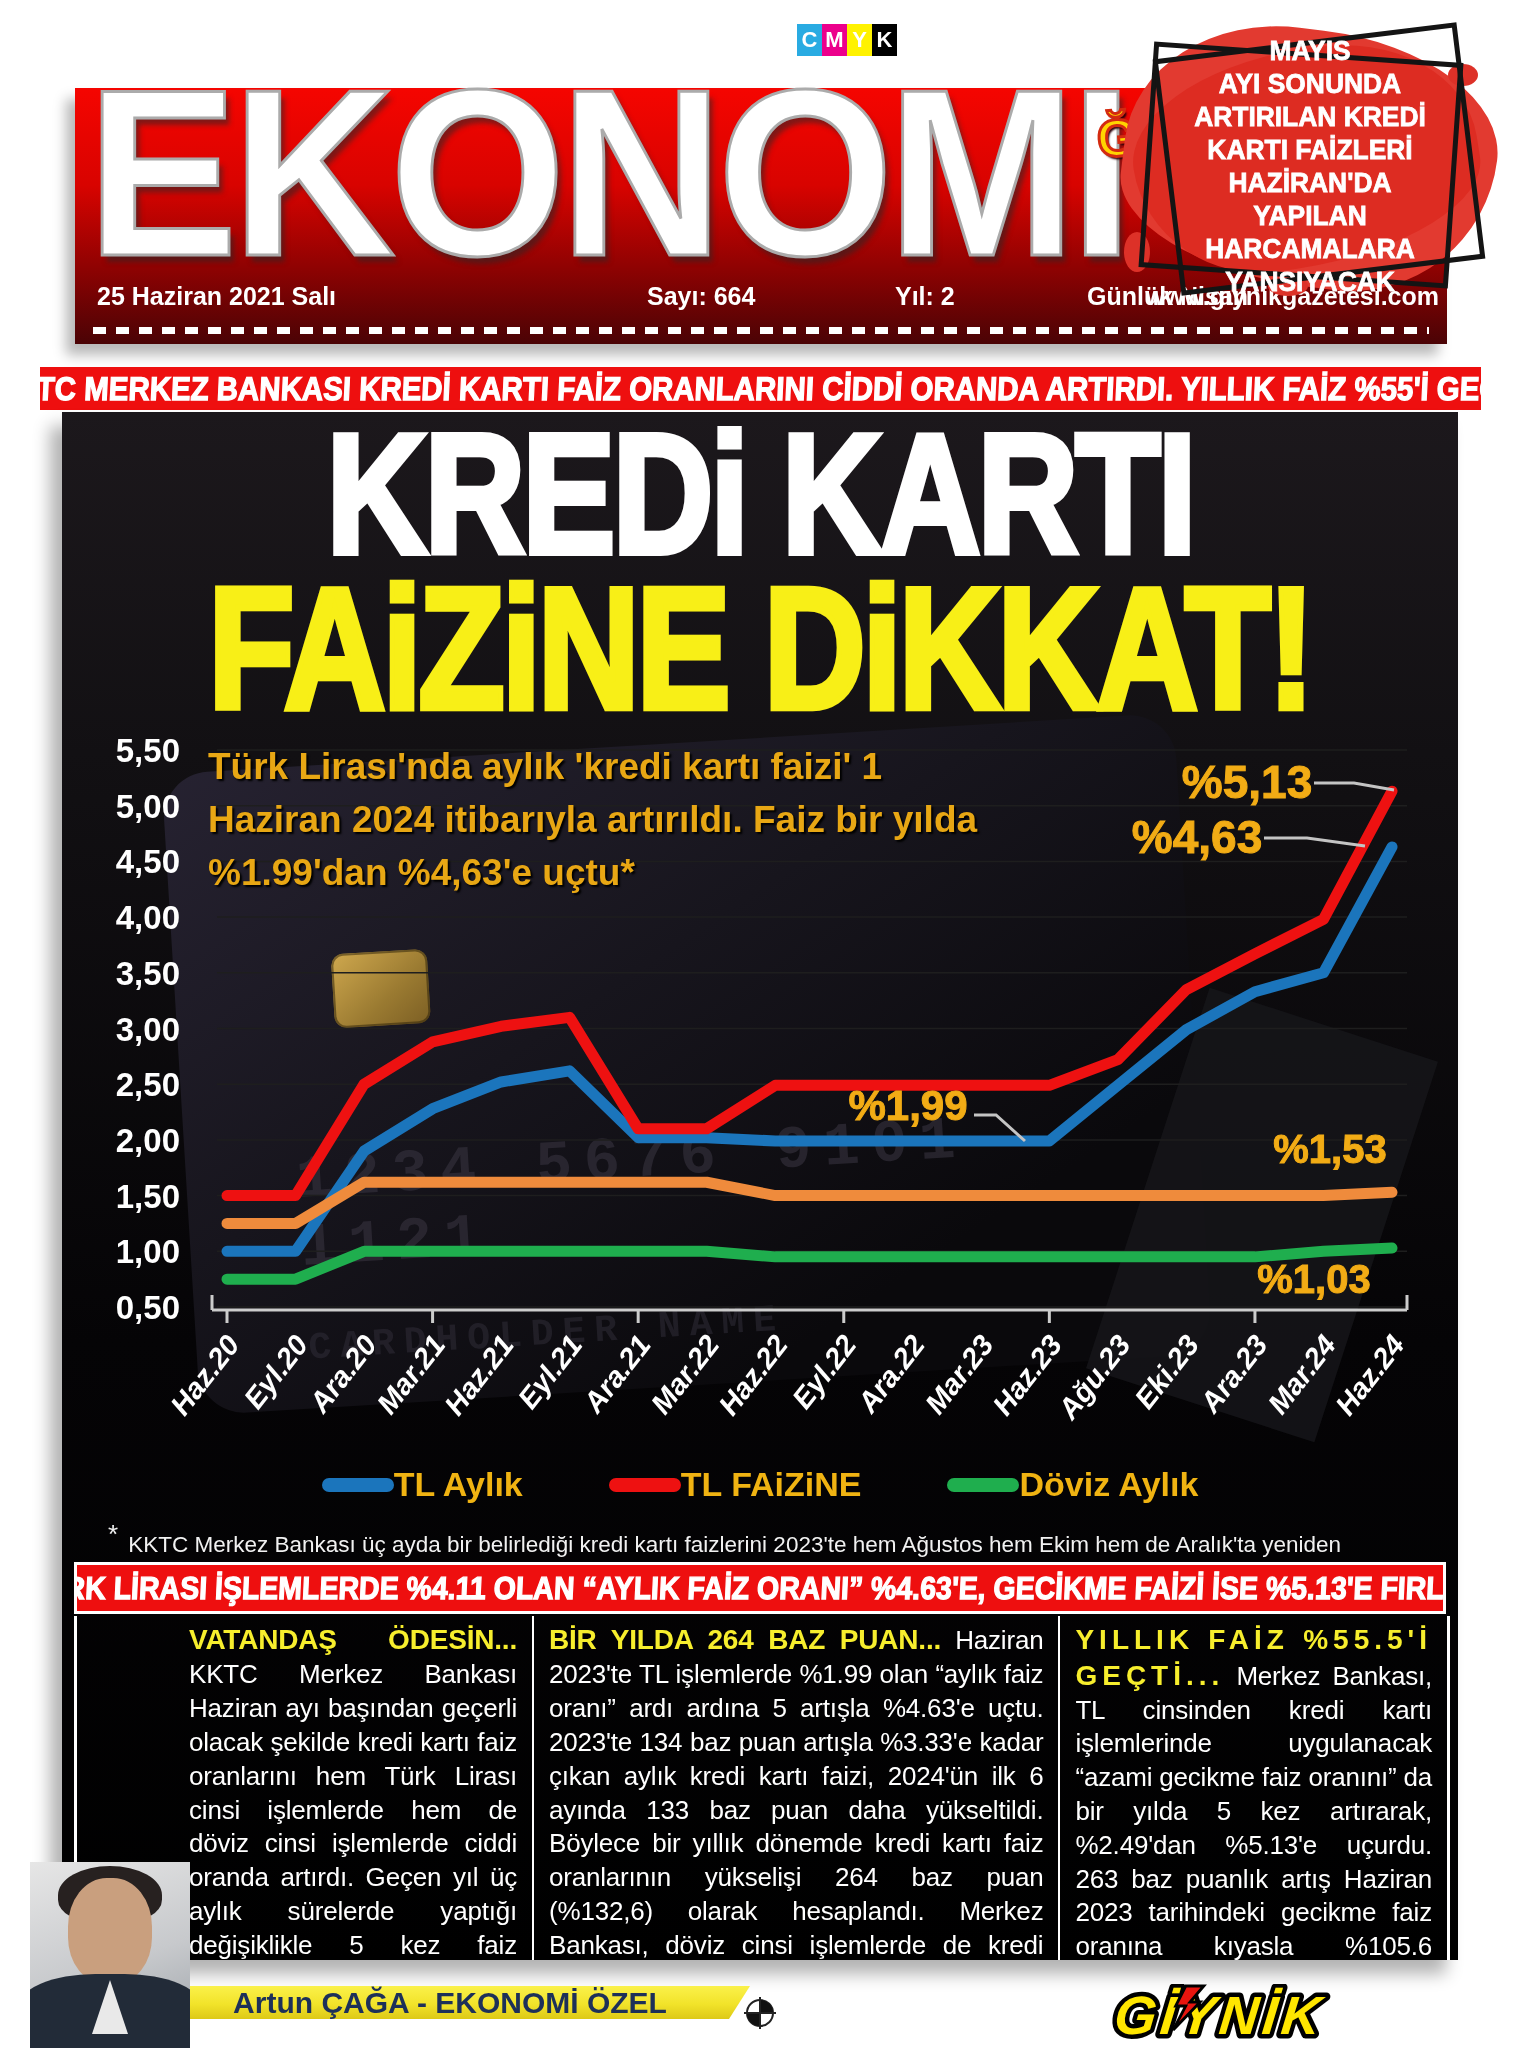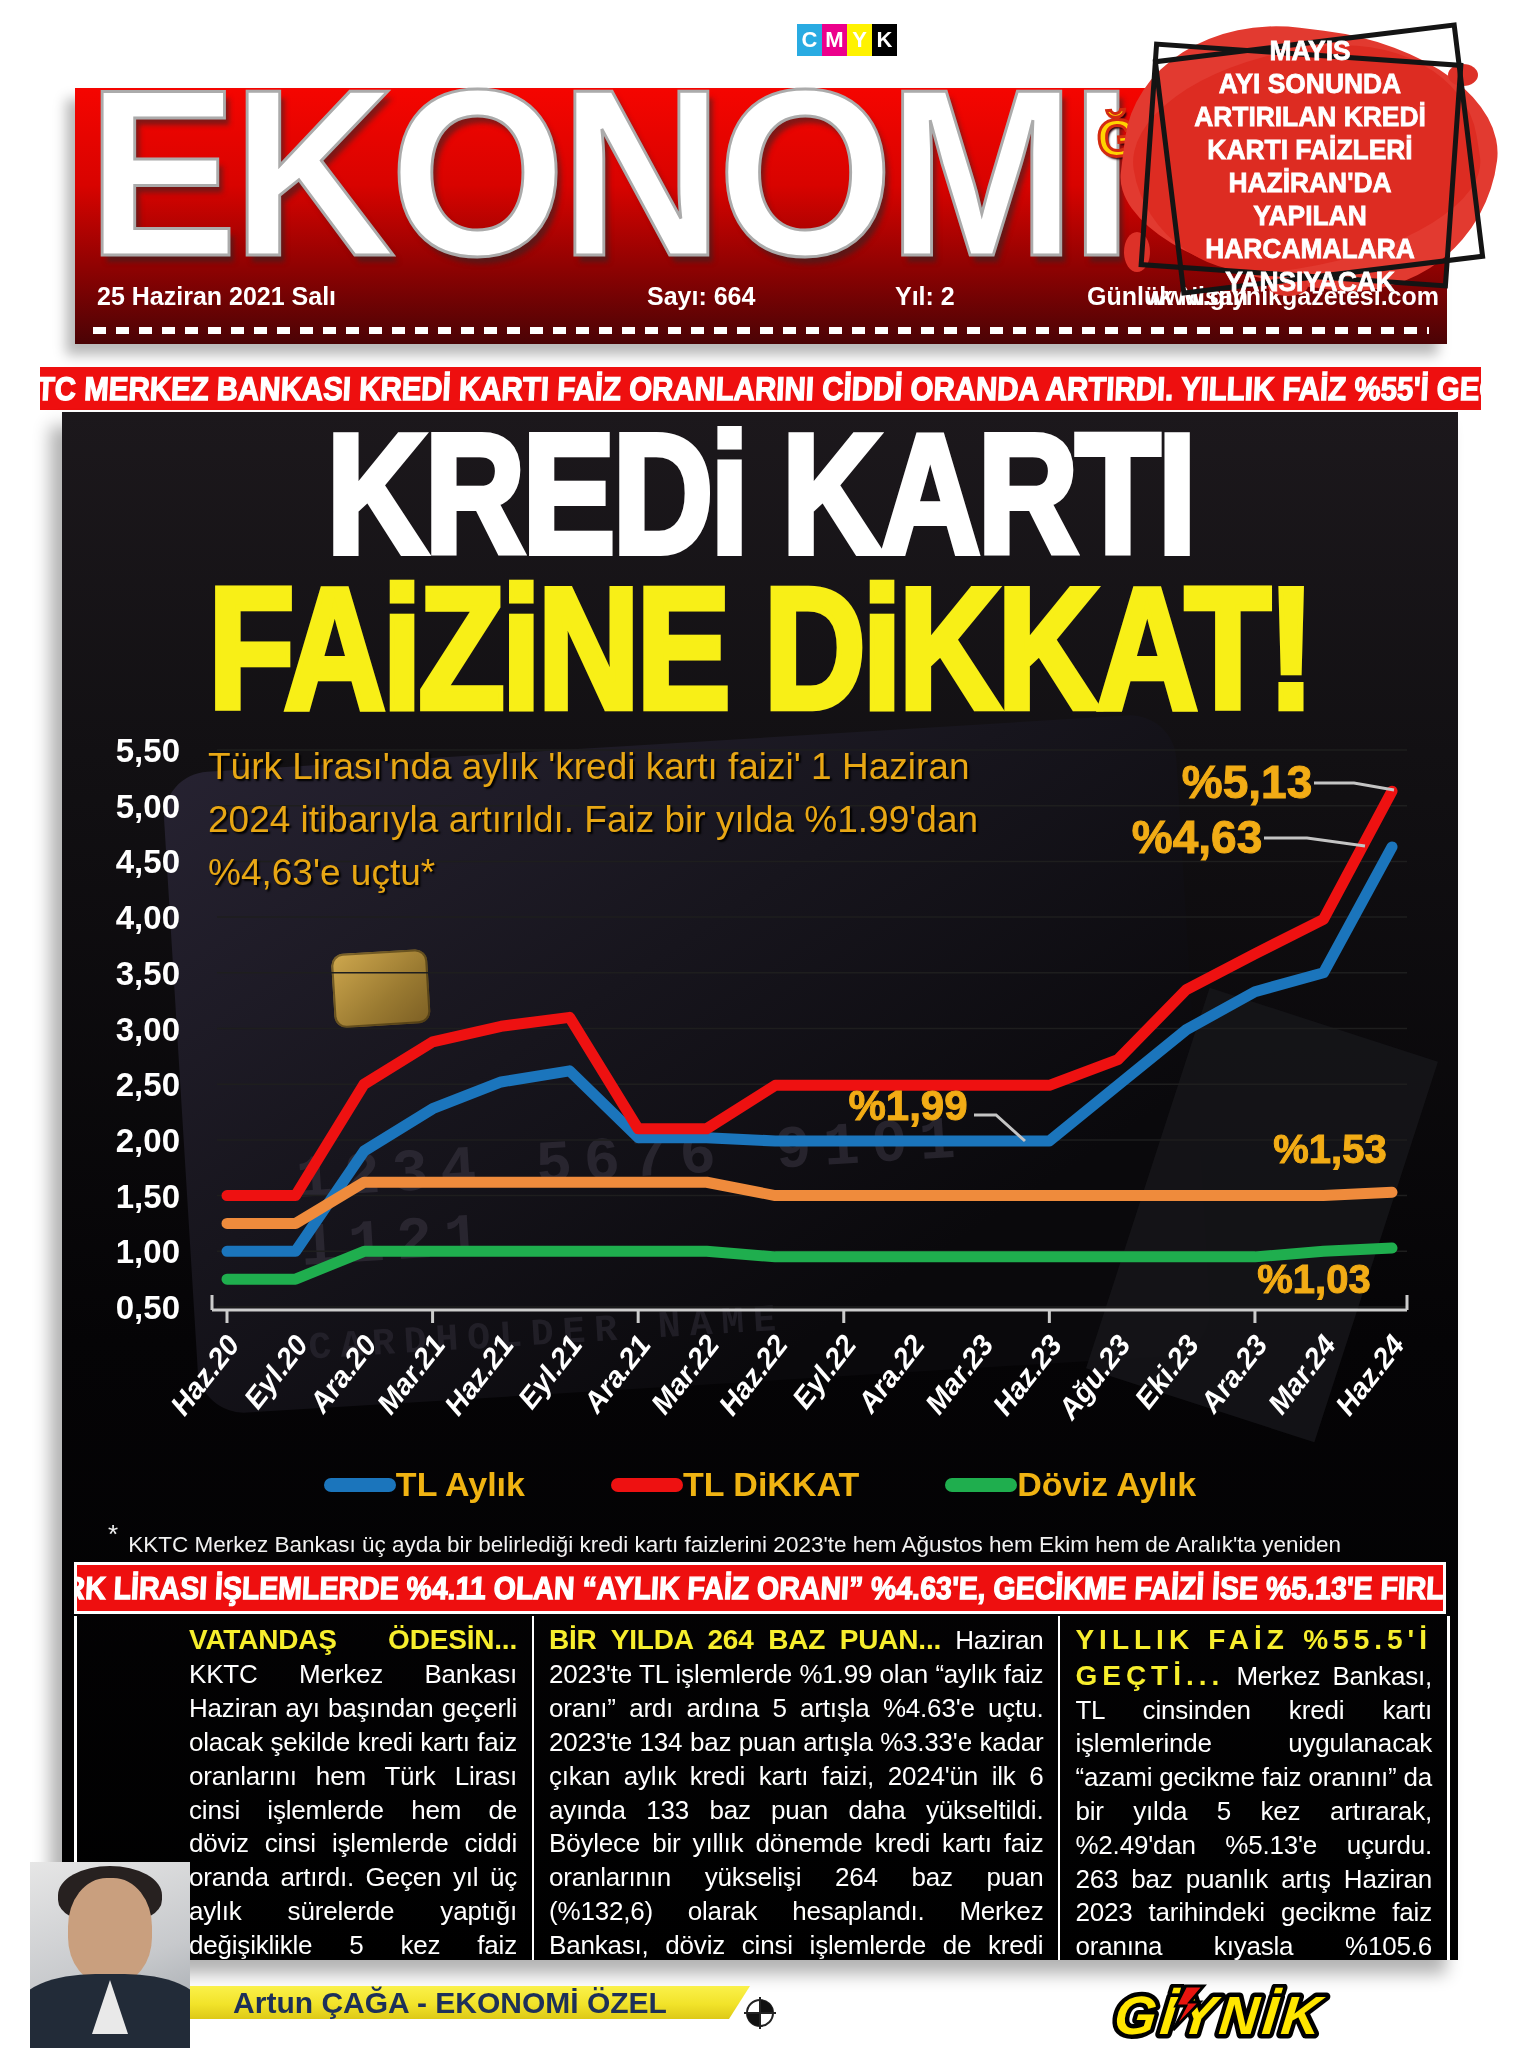--- a/index.html
+++ b/index.html
@@ -72,21 +72,21 @@
   .card-name{position:absolute;left:112px;top:560px;font-family:"Liberation Mono",monospace;
     font-size:38px;letter-spacing:9px;color:#302d38;opacity:.55;font-weight:700;}
   .paper-edge{position:absolute;left:1080px;top:320px;width:240px;height:400px;background:#17161a;
     transform:rotate(18deg);opacity:.8;}
   .chart svg{position:absolute;inset:0;}
   svg text{font-family:"Liberation Sans",sans-serif;}
   .ytick{fill:#ffffff;font-size:33px;font-weight:700;}
   .xtick{fill:#ffffff;font-size:29px;font-weight:700;font-style:italic;}
   .anno{fill:#f2ac15;font-weight:700;stroke:#f2ac15;stroke-width:1;paint-order:stroke;}
   .chart-title{position:absolute;left:146px;top:46px;width:790px;z-index:3;
-    color:#e8a714;font-size:37px;font-weight:400;line-height:1.43;text-shadow:2px 2px 2px #000;}
+    color:#e8a714;font-size:37px;font-weight:700;line-height:1.43;text-shadow:2px 2px 2px #000;}
   .legend{position:absolute;left:0;right:0;top:770px;display:flex;justify-content:center;gap:86px;z-index:3;}
   .lg-item{display:flex;align-items:center;gap:0;}
   .lg-swatch{width:72px;height:14px;border-radius:8px;display:inline-block;}
   .lg-label{color:#f0b312;font-size:34px;font-weight:700;}
 
   .footnote{position:absolute;left:46px;top:1107px;width:1340px;color:#f1f1f1;font-size:22.5px;}
   .footnote sup{font-size:26px;margin-right:10px;}
 
   .banner2{position:absolute;left:12px;top:1150px;width:1366px;height:46px;border:3px solid #fff;}
   .banner2 .btxt{font-size:30px;}
@@ -233,21 +233,21 @@
         <text x="1252" y="598" text-anchor="middle" class="anno" font-size="40">%1,03</text>
       </svg>
     <div class="chart-title">Türk Lirası'nda aylık 'kredi kartı faizi' 1 Haziran 2024 itibarıyla artırıldı. Faiz bir yılda %1.99'dan %4,63'e uçtu*</div>
     <div class="legend" id="legend">
         <div class="lg-item">
           <span class="lg-swatch" style="background: rgb(27, 117, 188);"></span>
           <span class="lg-label">TL Aylık</span>
         </div>
         <div class="lg-item">
           <span class="lg-swatch" style="background: rgb(238, 17, 17);"></span>
-          <span class="lg-label">TL DiKKAT</span>
+          <span class="lg-label">TL FAiZiNE</span>
         </div>
         <div class="lg-item">
           <span class="lg-swatch" style="background: rgb(31, 174, 78);"></span>
           <span class="lg-label">Döviz Aylık</span>
         </div>
       </div>
   </div>
 
   <div class="footnote">
     <sup>*</sup><span>KKTC Merkez Bankası üç ayda bir belirlediği kredi kartı faizlerini 2023'te hem Ağustos hem Ekim hem de Aralık'ta yeniden düzenlemişti</span>

